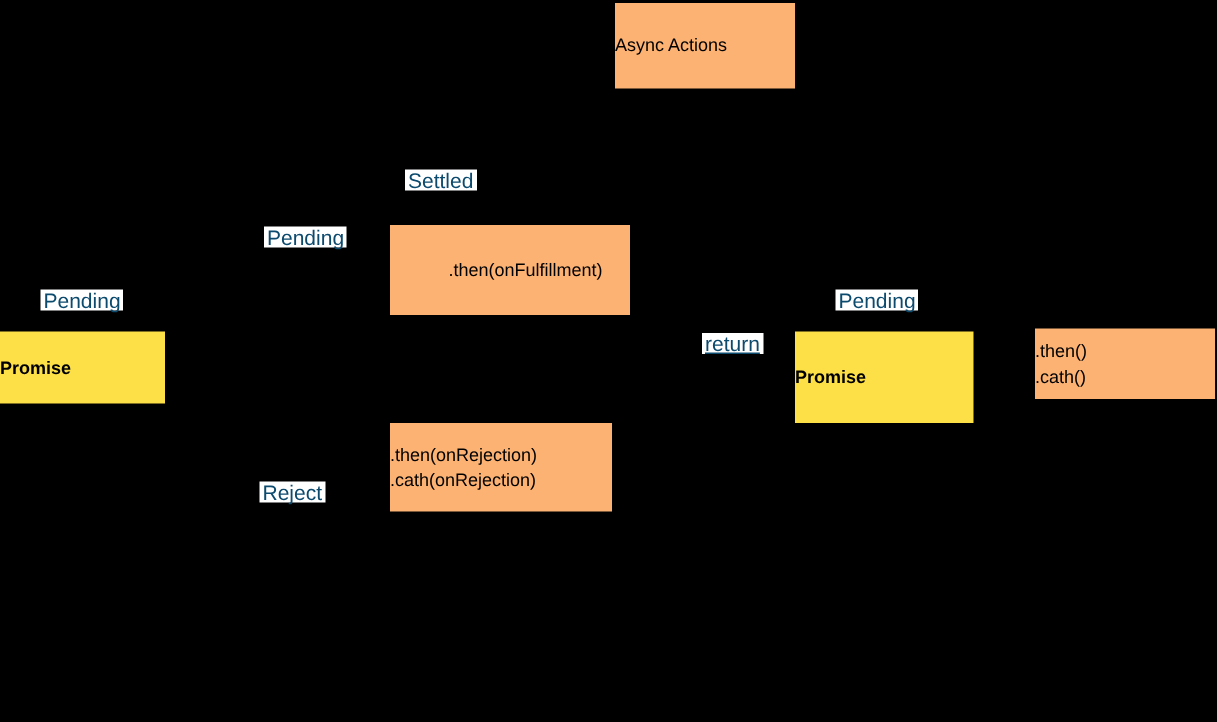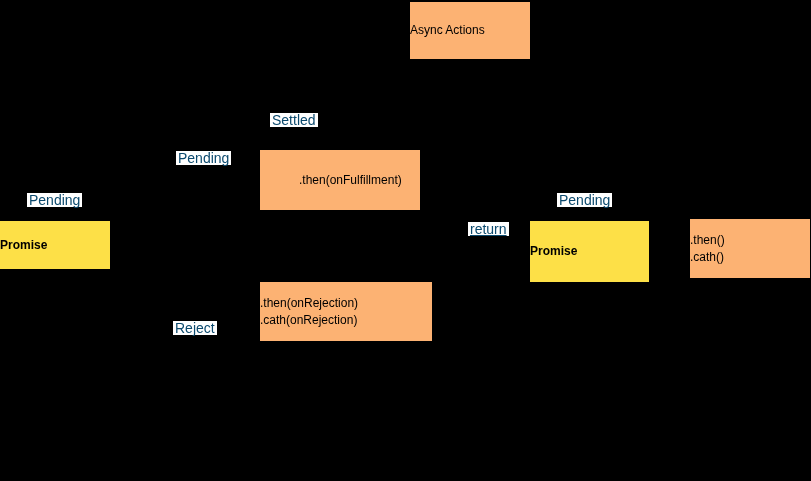--- a/index.html
+++ b/index.html
@@ -38,22 +38,22 @@
     font-size: 14px;
     line-height: 14px;
     padding: 0 2px;
     white-space: nowrap;
   }
   
   #async-actions    { left: 410px; top: 2px;   width: 120px; height: 57px; }
   #then-fulfillment { left: 260px; top: 150px; width: 160px; height: 60px; padding-left: 39px; }
   #promise-left     { left: 0px;   top: 221px; width: 110px; height: 48px; }
   #promise-right    { left: 530px; top: 221px; width: 119px; height: 61px; }
-  #then-catch       { left: 690px; top: 219px; width: 120px; height: 59px; }
-  #then-rejection   { left: 260px; top: 282px; width: 172px; height: 59px; }
+  #then-catch       { left: 690px; top: 219px; width: 120px; height: 47px; }
+  #then-rejection   { left: 260px; top: 282px; width: 148px; height: 59px; }
   #error-handling   { left: 410px; top: 420px; width: 120px; height: 57px; }
   
   #label-settled       { left: 270px; top: 113px; }
   #label-fulfill       { left: 176px; top: 151px; }
   #label-pending-left  { left: 27px;  top: 193px; }
   #label-return        { left: 468px; top: 222px; text-decoration: underline; }
   #label-pending-right { left: 557px; top: 193px; }
   #label-reject        { left: 173px; top: 321px; text-align: center; }
 </style>
 </head>

